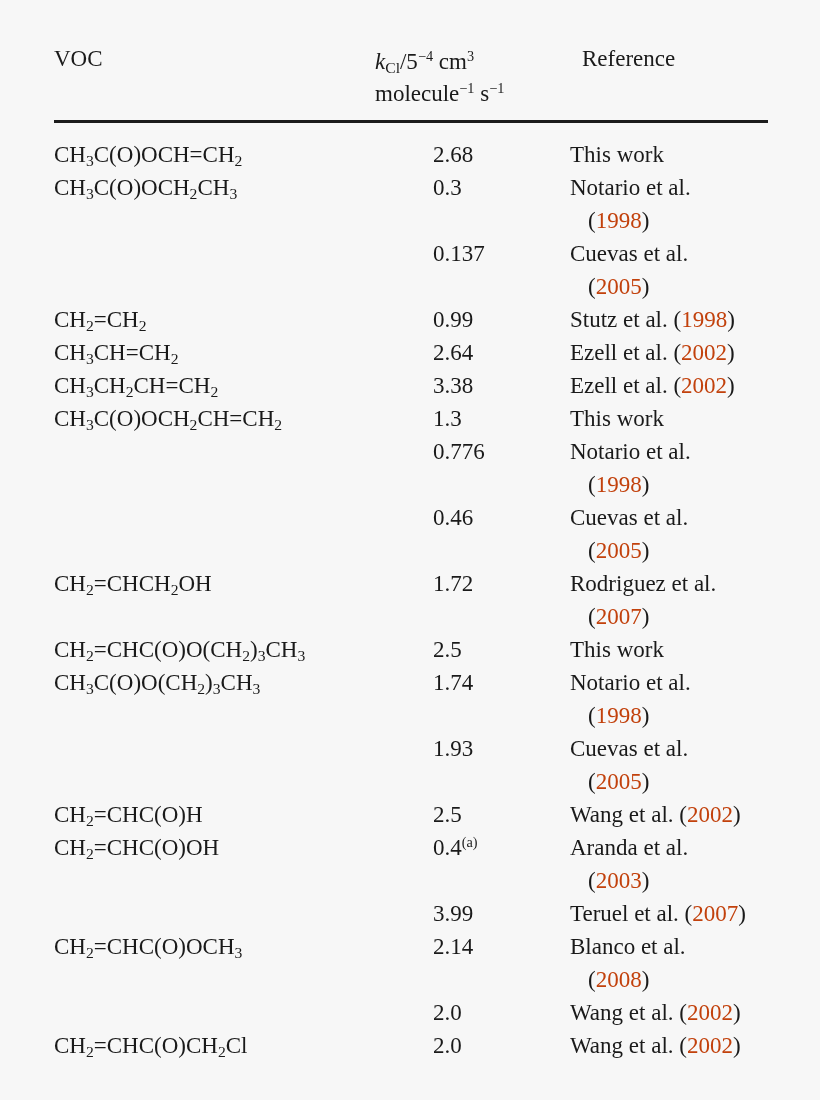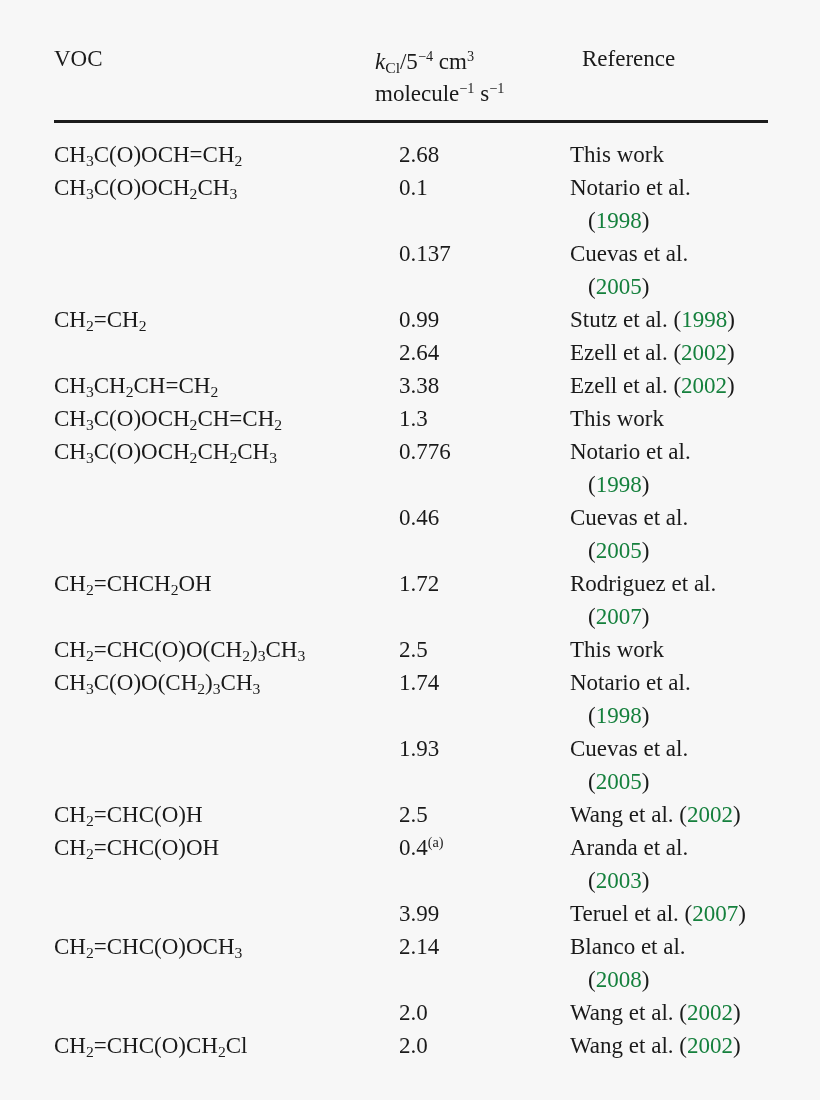--- a/index.html
+++ b/index.html
@@ -44,26 +44,26 @@
     width: 714px;
     text-decoration: underline;
   }
   .row {
     position: relative;
     height: 33px;
   }
   .row.tall { height: 66px; }
   .cell { position: absolute; top: 0; line-height: 33px; white-space: nowrap; }
   .c-voc { left: 0; }
-  .c-k { left: 345px; }
+  .c-k { left: 379px; }
   .c-ref { left: 516px; }
   .ref-line2 { display: block; padding-left: 18px; }
   sub { font-size: 0.68em; vertical-align: -0.28em; line-height: 0; }
   sup { font-size: 0.62em; vertical-align: 0.55em; line-height: 0; }
-  .year { color: #15803d; cursor: pointer; }
+  .year { color: #c2410c; cursor: pointer; }
   i { font-style: italic; }
 </style>
 </head>
 <body>
 
 <div class="table">
   <div class="head">
     <span class="col-voc">VOC</span>
     <span class="col-k">
       <span><i>k</i><sub>Cl</sub><span>/5</span><sup>−4</sup><span> cm</span><sup>3</sup></span><br>
@@ -73,49 +73,49 @@
     <div class="rule"></div>
   </div>
   <div class="body" id="tbody">
       <div class="row">
         <span class="cell c-voc">CH<sub>3</sub>C(O)OCH=CH<sub>2</sub></span>
         <span class="cell c-k">2.68</span>
         <span class="cell c-ref">This work</span>
       </div>
       <div class="row tall">
         <span class="cell c-voc">CH<sub>3</sub>C(O)OCH<sub>2</sub>CH<sub>3</sub></span>
-        <span class="cell c-k">0.1</span>
+        <span class="cell c-k">0.3</span>
         <span class="cell c-ref">Notario et al.<span class="ref-line2">(<span class="year">1998</span>)</span></span>
       </div>
       <div class="row tall">
         <span class="cell c-voc"></span>
         <span class="cell c-k">0.137</span>
         <span class="cell c-ref">Cuevas et al.<span class="ref-line2">(<span class="year">2005</span>)</span></span>
       </div>
       <div class="row">
         <span class="cell c-voc">CH<sub>2</sub>=CH<sub>2</sub></span>
         <span class="cell c-k">0.99</span>
         <span class="cell c-ref">Stutz et al. (<span class="year">1998</span>)</span>
       </div>
       <div class="row">
+        <span class="cell c-voc">CH<sub>3</sub>CH=CH<sub>2</sub></span>
         <span class="cell c-k">2.64</span>
         <span class="cell c-ref">Ezell et al. (<span class="year">2002</span>)</span>
       </div>
       <div class="row">
         <span class="cell c-voc">CH<sub>3</sub>CH<sub>2</sub>CH=CH<sub>2</sub></span>
         <span class="cell c-k">3.38</span>
         <span class="cell c-ref">Ezell et al. (<span class="year">2002</span>)</span>
       </div>
       <div class="row">
         <span class="cell c-voc">CH<sub>3</sub>C(O)OCH<sub>2</sub>CH=CH<sub>2</sub></span>
         <span class="cell c-k">1.3</span>
         <span class="cell c-ref">This work</span>
       </div>
       <div class="row tall">
-        <span class="cell c-voc">CH<sub>3</sub>C(O)OCH<sub>2</sub>CH<sub>2</sub>CH<sub>3</sub></span>
         <span class="cell c-k">0.776</span>
         <span class="cell c-ref">Notario et al.<span class="ref-line2">(<span class="year">1998</span>)</span></span>
       </div>
       <div class="row tall">
         <span class="cell c-voc"></span>
         <span class="cell c-k">0.46</span>
         <span class="cell c-ref">Cuevas et al.<span class="ref-line2">(<span class="year">2005</span>)</span></span>
       </div>
       <div class="row tall">
         <span class="cell c-voc">CH<sub>2</sub>=CHCH<sub>2</sub>OH</span>

